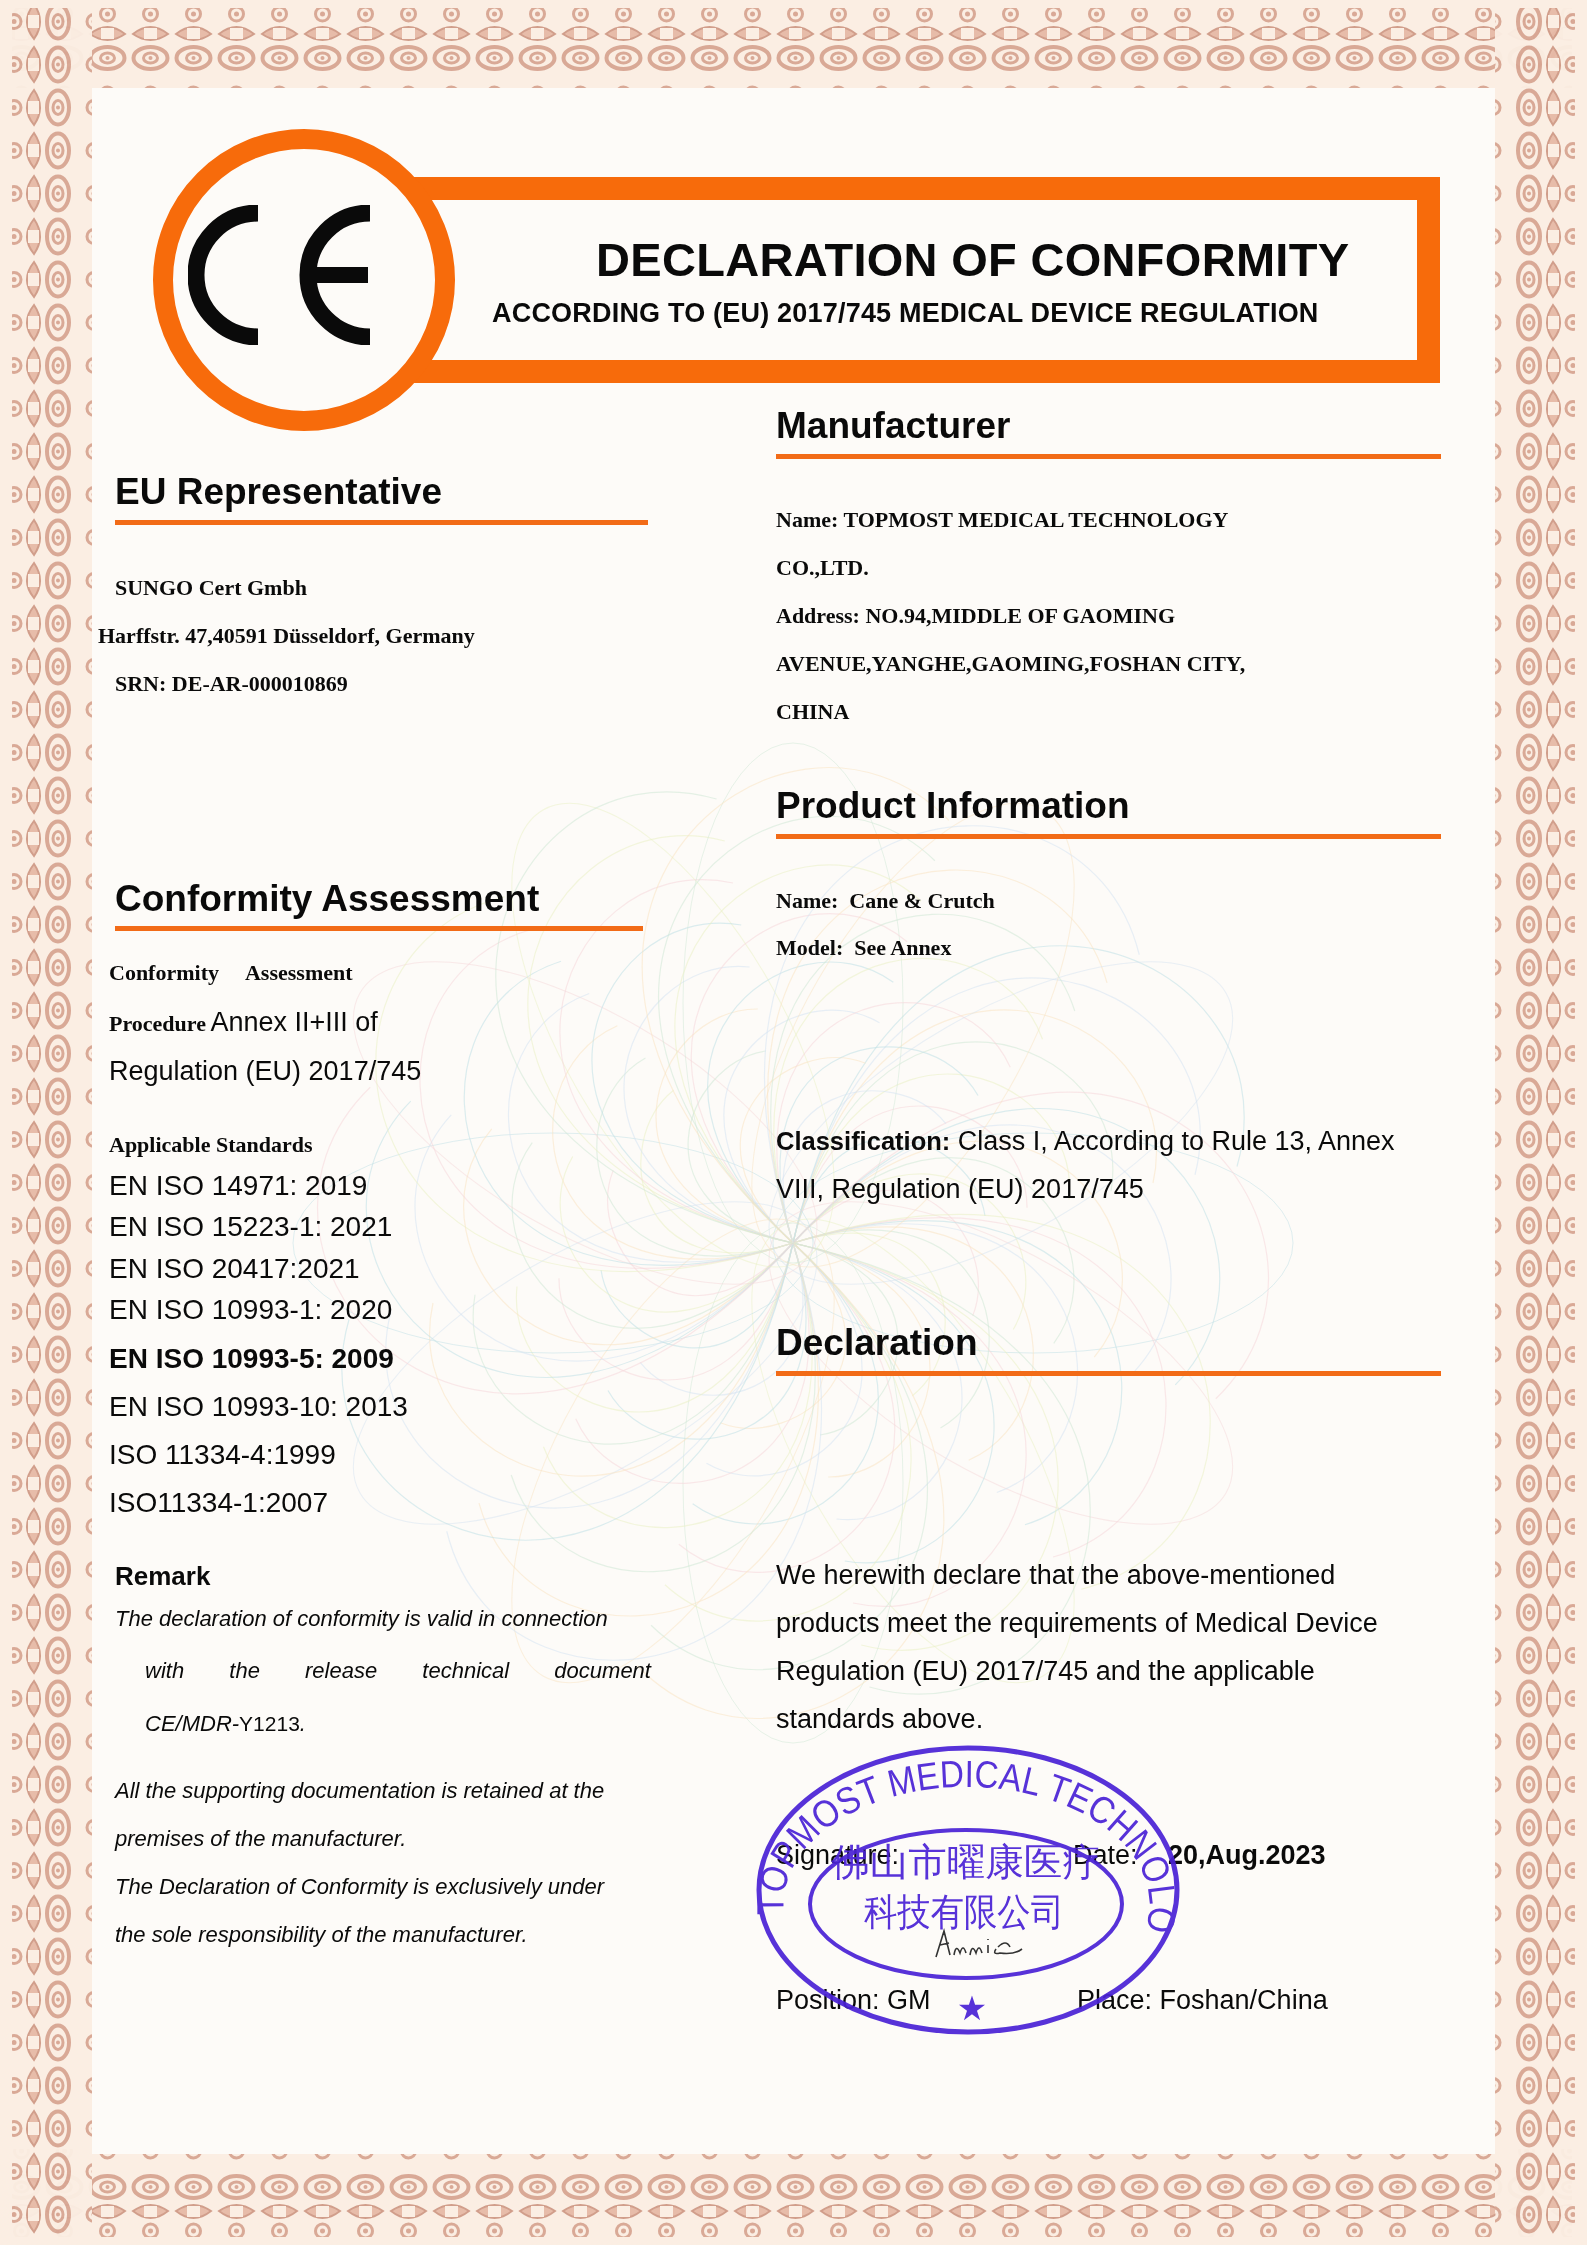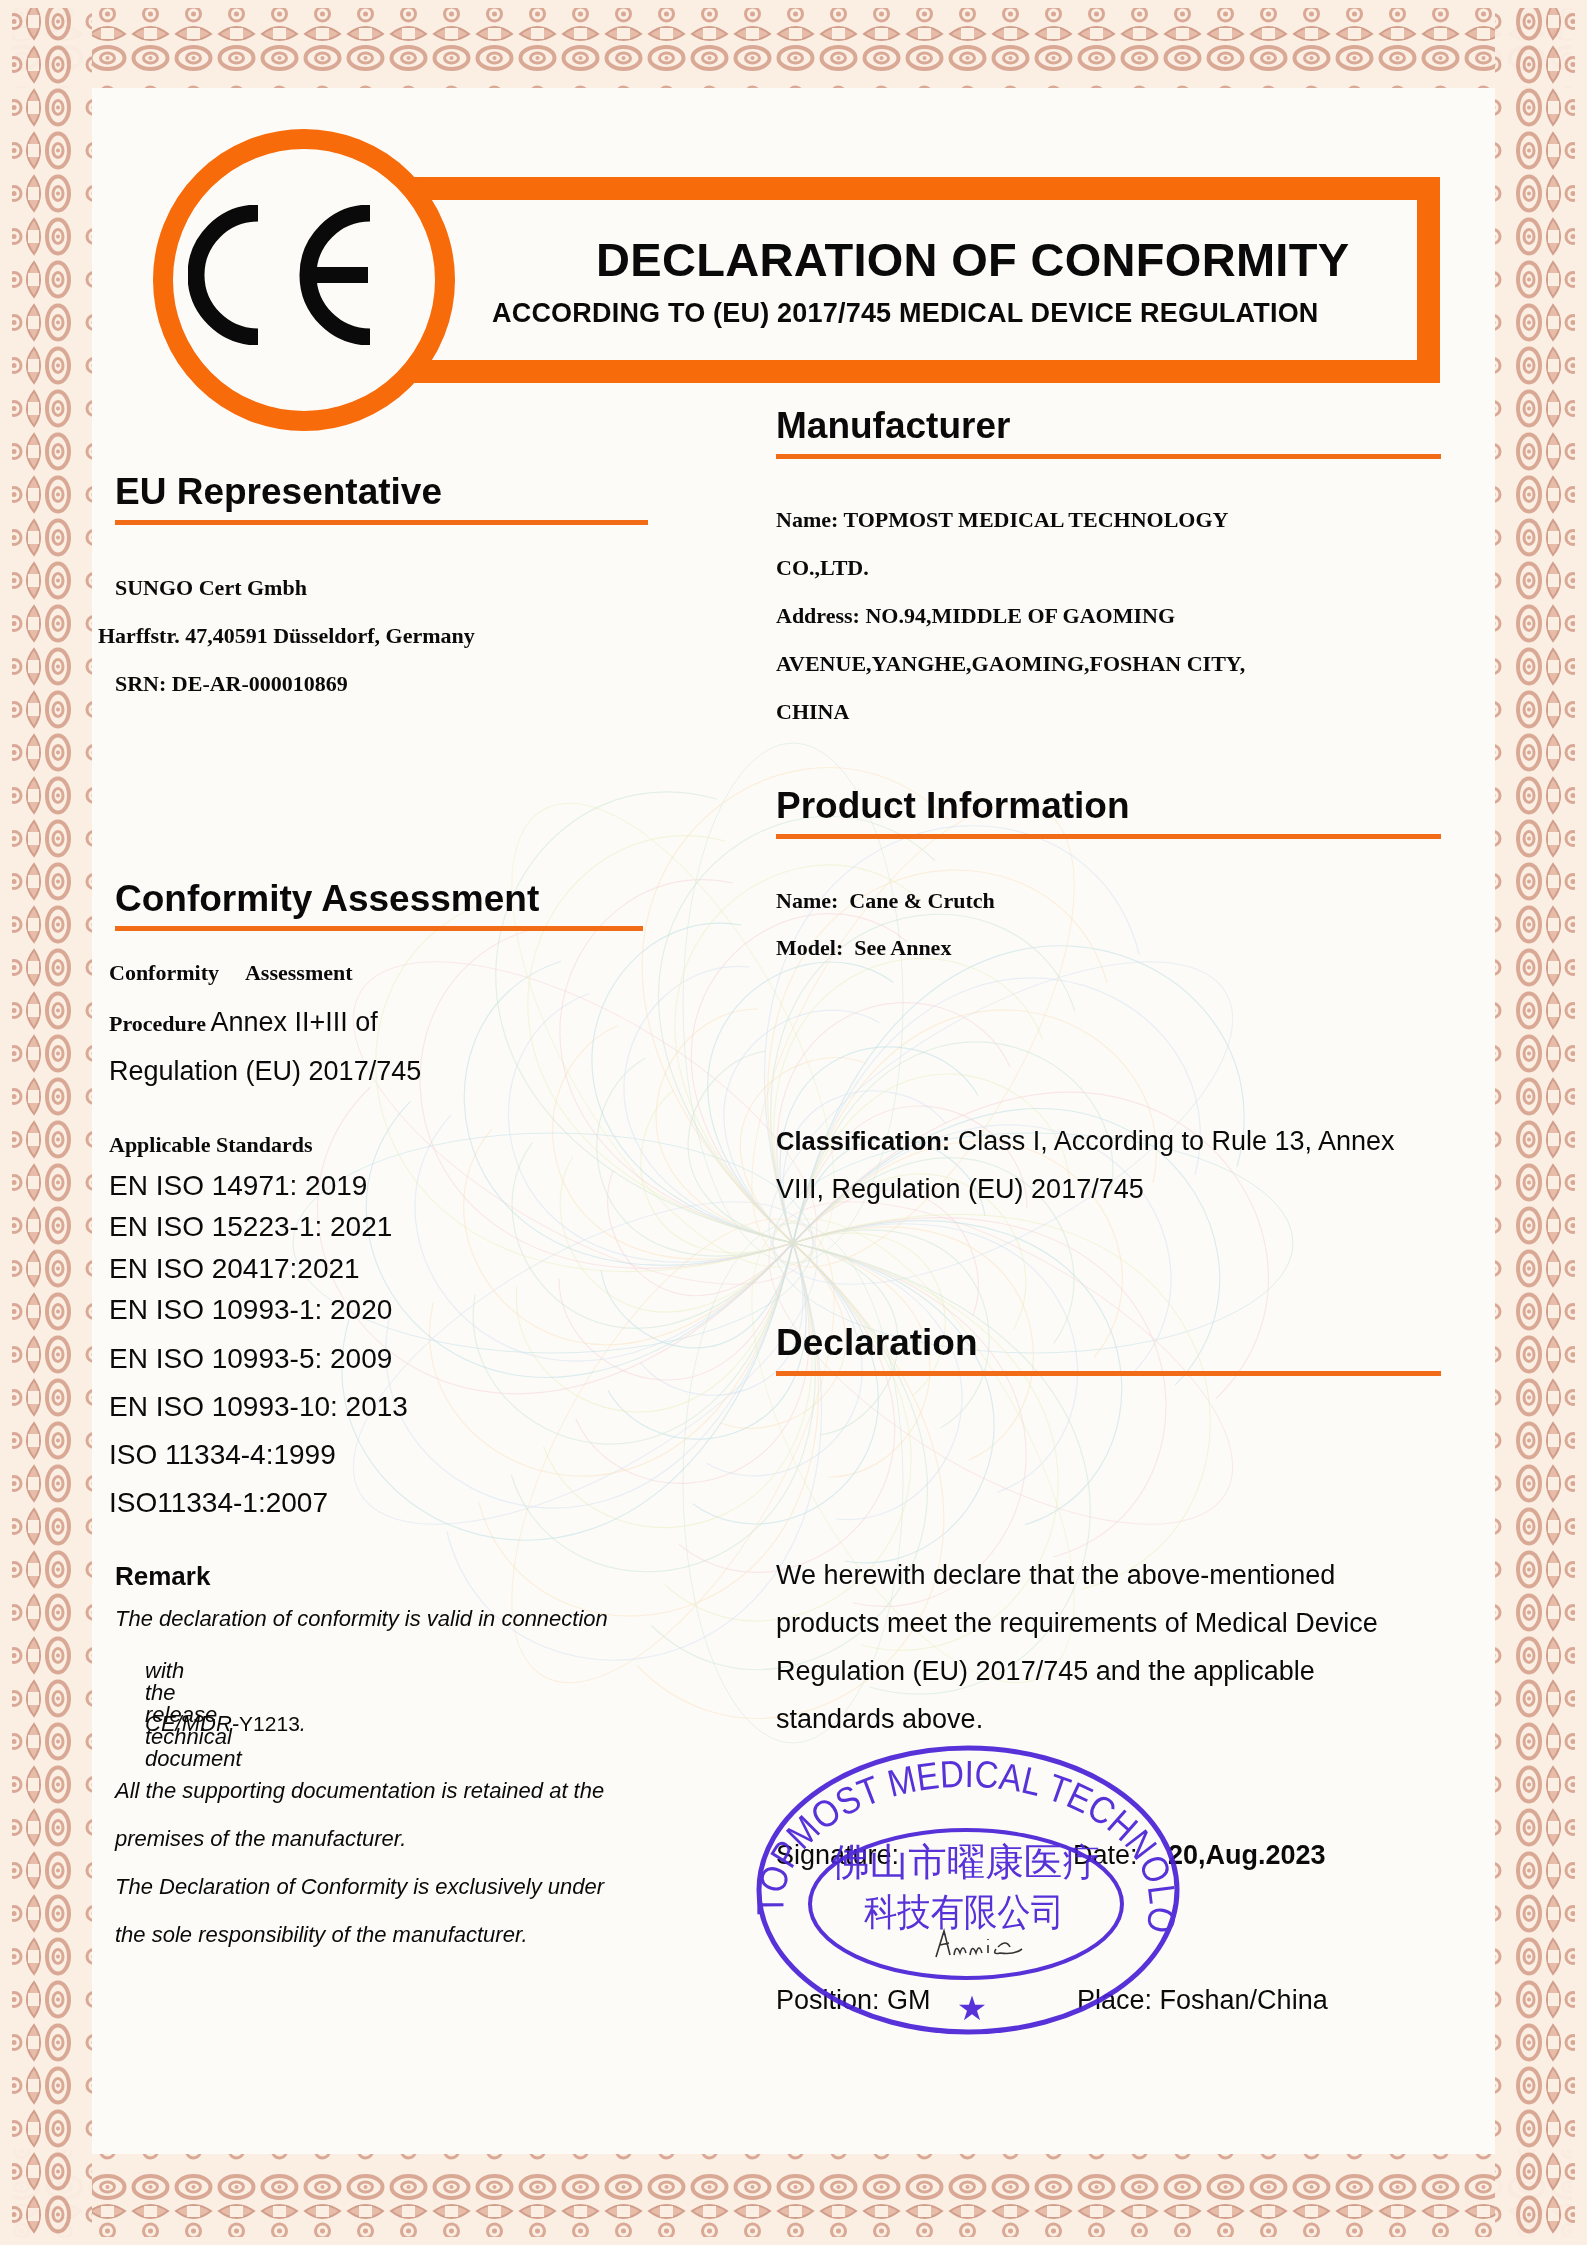--- a/index.html
+++ b/index.html
@@ -237,39 +237,39 @@
   <span class="reg27">Annex II+III of</span>
 </div>
 <div class="txt reg27" style="left:109px;top:1058px;">Regulation (EU) 2017/745</div>
 
 <div class="txt bold25" style="left:109px;top:1134px;">Applicable Standards</div>
 <div>
   <div class="txt std" style="left:109px;top:1172px;">EN ISO 14971: 2019</div>
   <div class="txt std" style="left:109px;top:1213px;">EN ISO 15223-1: 2021</div>
   <div class="txt std" style="left:109px;top:1255px;">EN ISO 20417:2021</div>
   <div class="txt std" style="left:109px;top:1296px;">EN ISO 10993-1: 2020</div>
-  <div class="txt std" style="left:109px;top:1345px;">EN ISO 10993-5: 2009</div>
+  <div class="txt std" style="left:109px;top:1345px;font-weight:bold;">EN ISO 10993-5: 2009</div>
   <div class="txt std" style="left:109px;top:1393px;">EN ISO 10993-10: 2013</div>
   <div class="txt std" style="left:109px;top:1441px;">ISO 11334-4:1999</div>
   <div class="txt std" style="left:109px;top:1489px;">ISO11334-1:2007</div>
 </div>
 
 <div class="txt sec-h" style="left:776px;top:1324px;">Declaration</div>
 <div class="rule" style="left:776px;top:1371px;width:665px;"></div>
 <div>
   <div class="txt reg27" style="left:776px;top:1562px;">We herewith declare that the above-mentioned</div>
   <div class="txt reg27" style="left:776px;top:1610px;">products meet the requirements of Medical Device</div>
   <div class="txt reg27" style="left:776px;top:1658px;">Regulation (EU) 2017/745 and the applicable</div>
   <div class="txt reg27" style="left:776px;top:1706px;">standards above.</div>
 </div>
 
 <div class="txt" style="left:115px;top:1563px;font-weight:bold;font-size:26px;">Remark</div>
 <div>
   <div class="txt ital" style="left:115px;top:1608px;">The declaration of conformity is valid in connection</div>
-  <div class="txt ital" style="left:145px;top:1660px;width:506px;display:flex;justify-content:space-between;flex-direction:column;">
+  <div class="txt ital" style="left:145px;top:1660px;width:506px;display:flex;justify-content:space-between;">
     <span>with</span>
     <span>the</span>
     <span>release</span>
     <span>technical</span>
     <span>document</span>
   </div>
   <div class="txt" style="left:145px;top:1713px;">
     <span class="ital">CE/MDR-</span><span style="font-size:21px;">Y1213</span><span class="ital">.</span>
   </div>
   <div class="txt ital" style="left:115px;top:1780px;">All the supporting documentation is retained at the</div>

